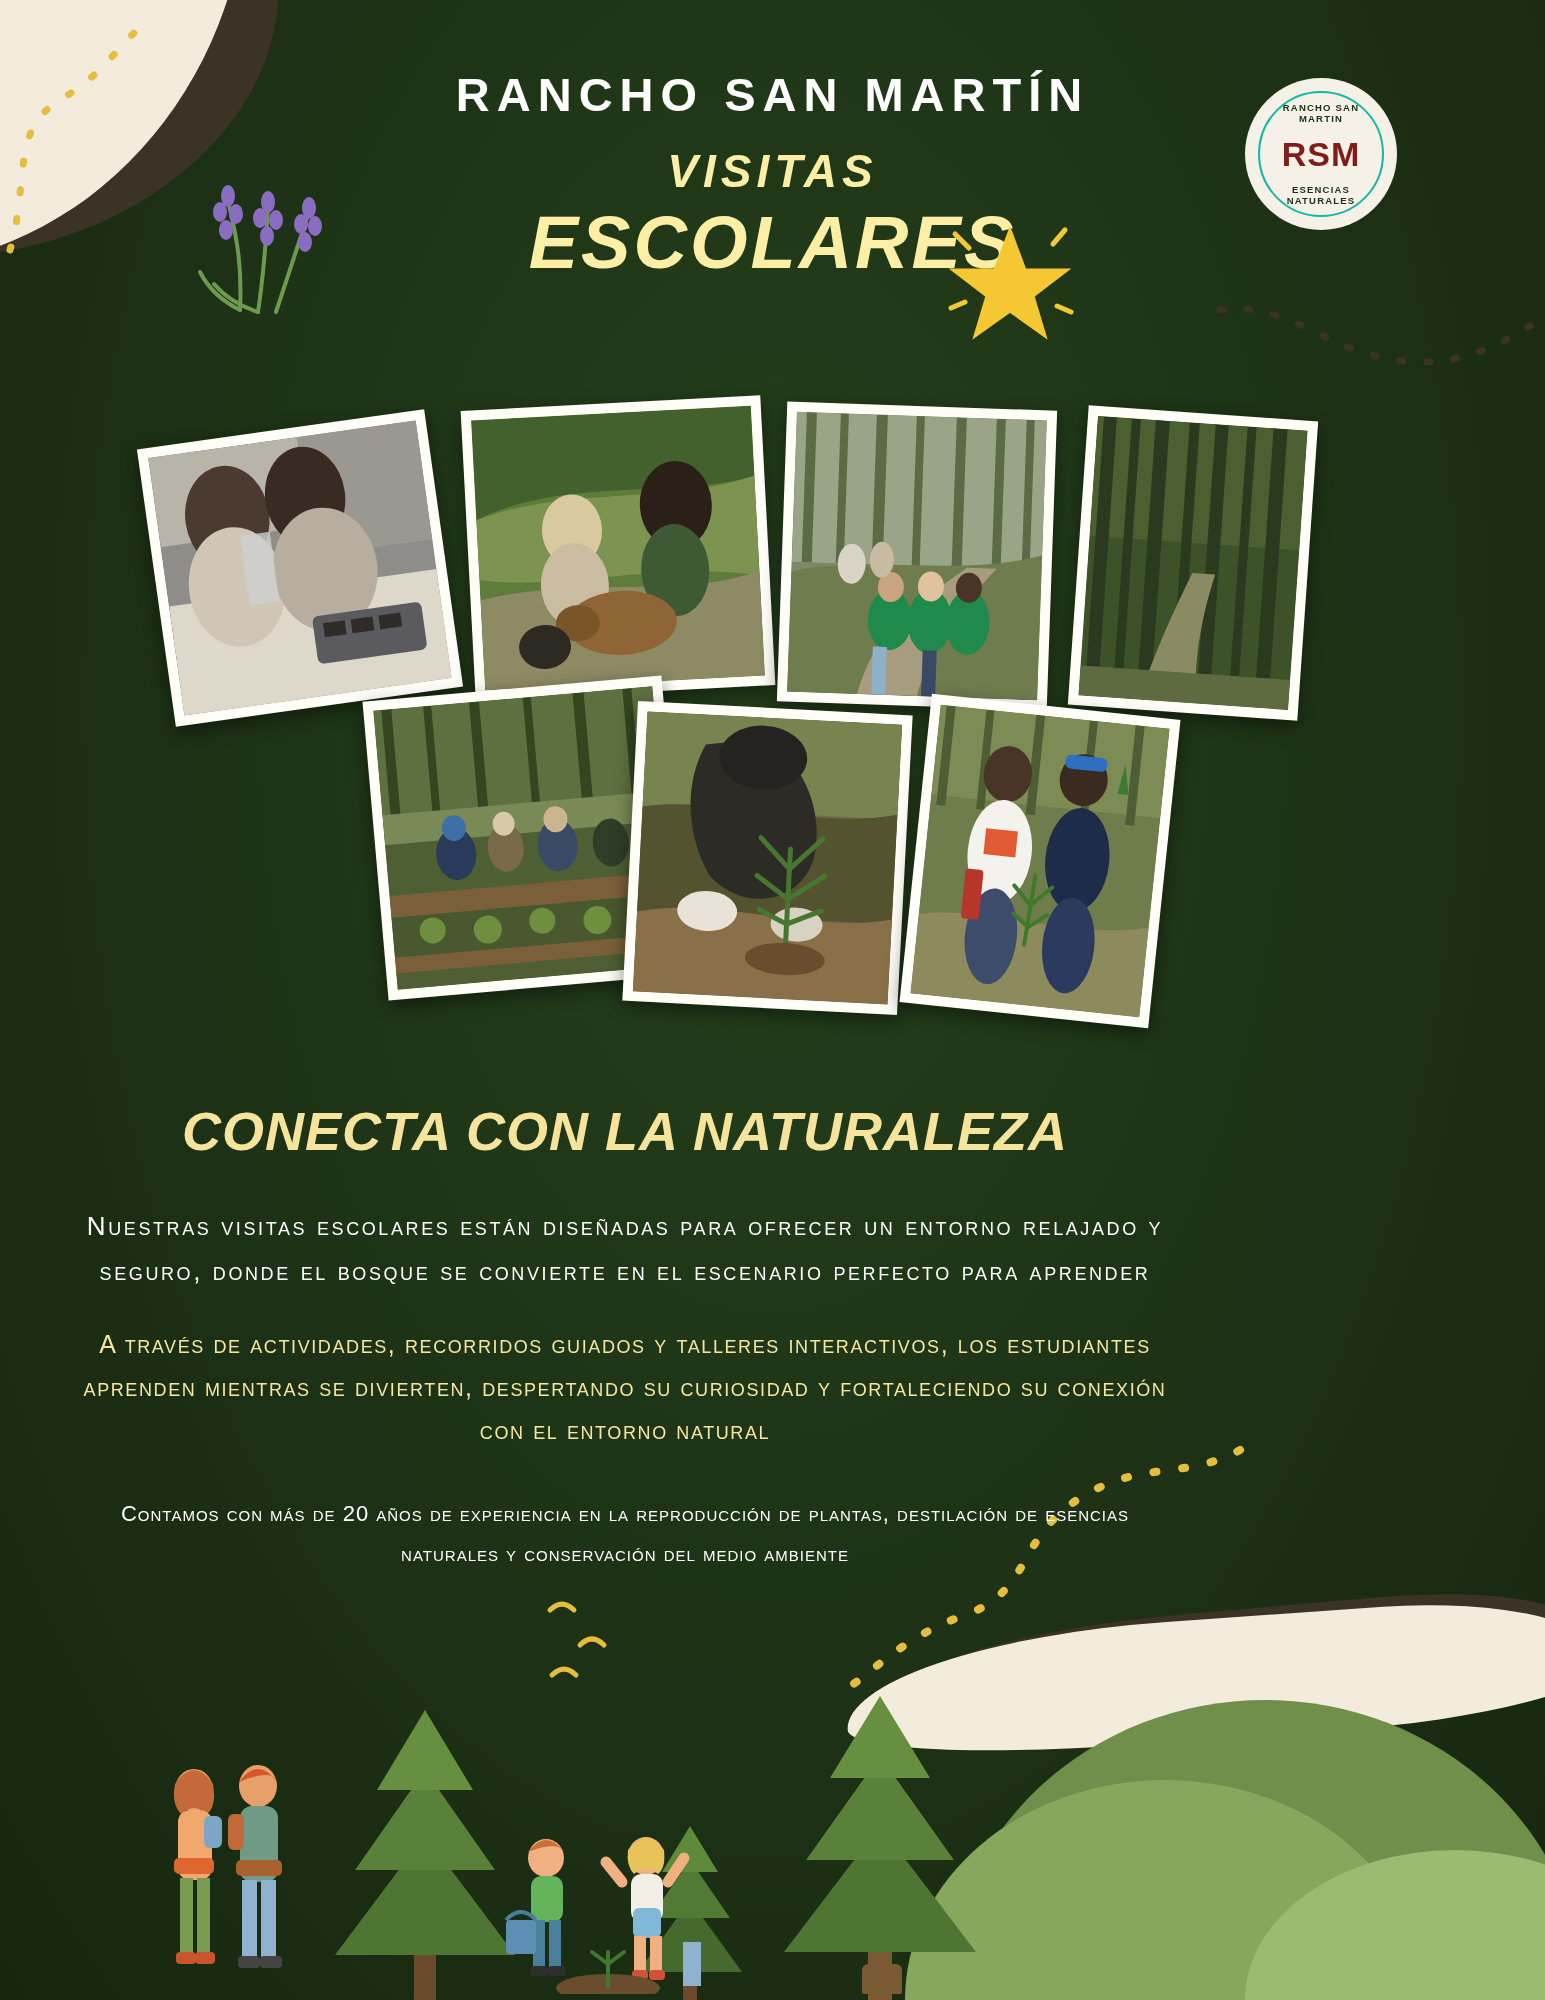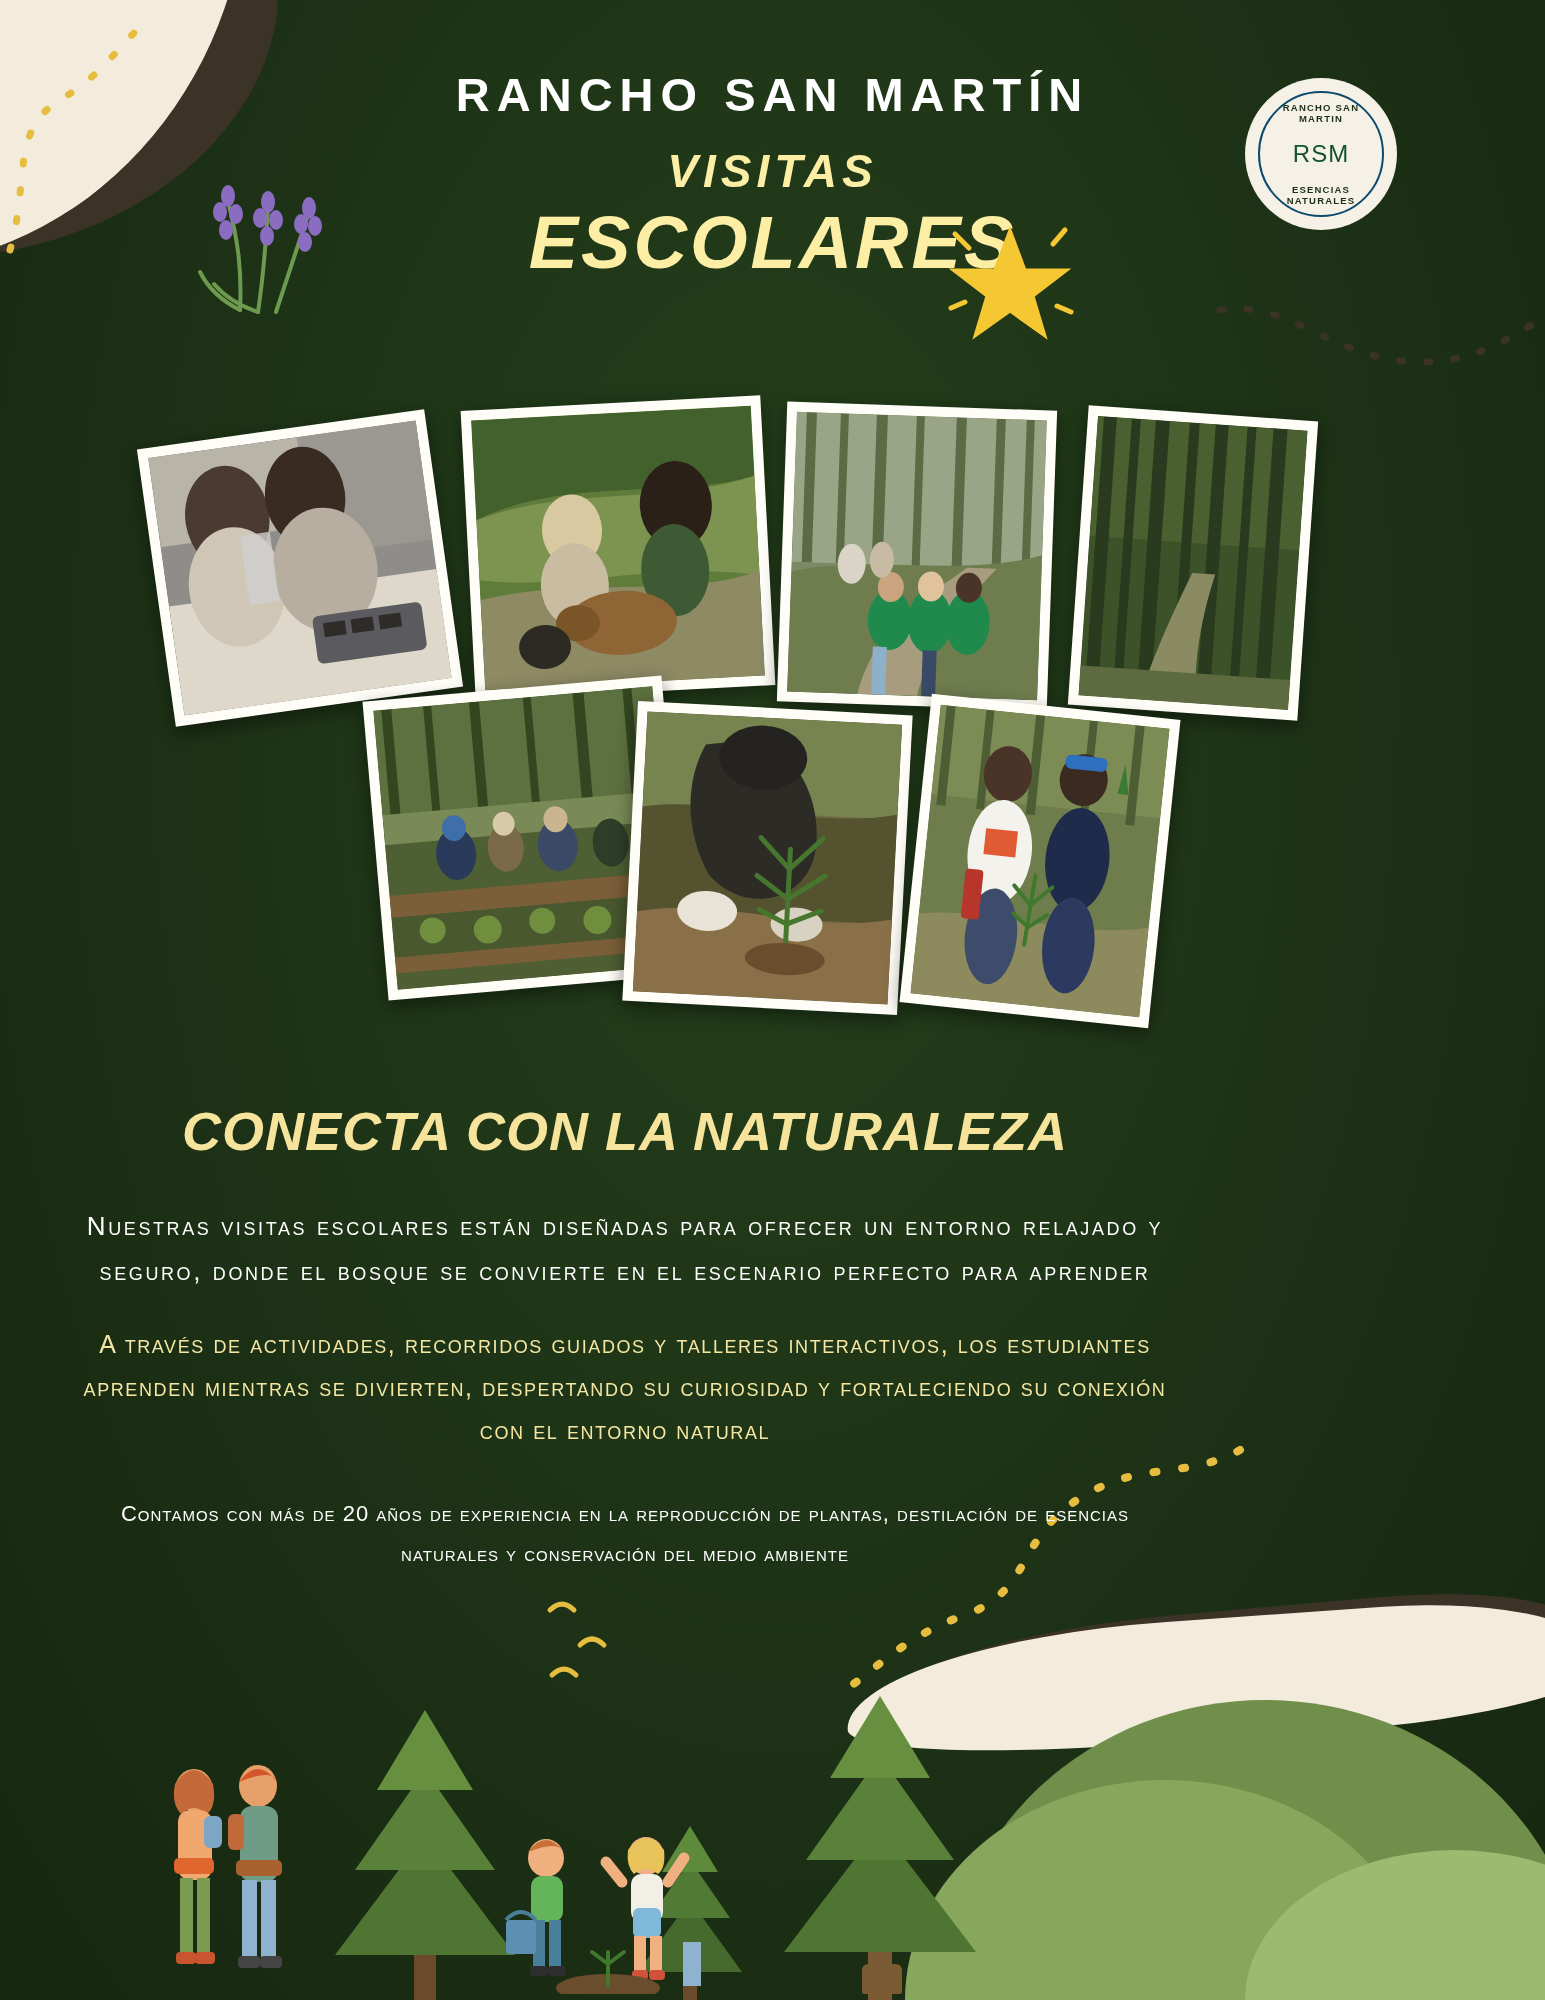--- a/index.html
+++ b/index.html
@@ -102,26 +102,26 @@
     position: absolute;
     top: 78px; right: 148px;
     width: 152px; height: 152px;
     border-radius: 50%;
     background: #f5f1e6;
     display: flex; align-items: center; justify-content: center;
   }
   .logo-inner {
     width: 126px; height: 126px;
     border-radius: 50%;
-    border: 2px solid #0c4a6e;
+    border: 2px solid #14b8a6;
     display: flex; align-items: center; justify-content: center;
     position: relative;
   }
   .logo-rsm {
-    font-size: 24px; font-weight: normal; color: #14532d;
+    font-size: 34px; font-weight: bold; color: #7f1d1d;
     letter-spacing: 1px;
   }
   .logo-top-text, .logo-bottom-text {
     position: absolute;
     left: 0; right: 0;
     text-align: center;
     font-size: 9.5px;
     font-weight: bold;
     letter-spacing: 1.2px;
     color: #1d3016;

